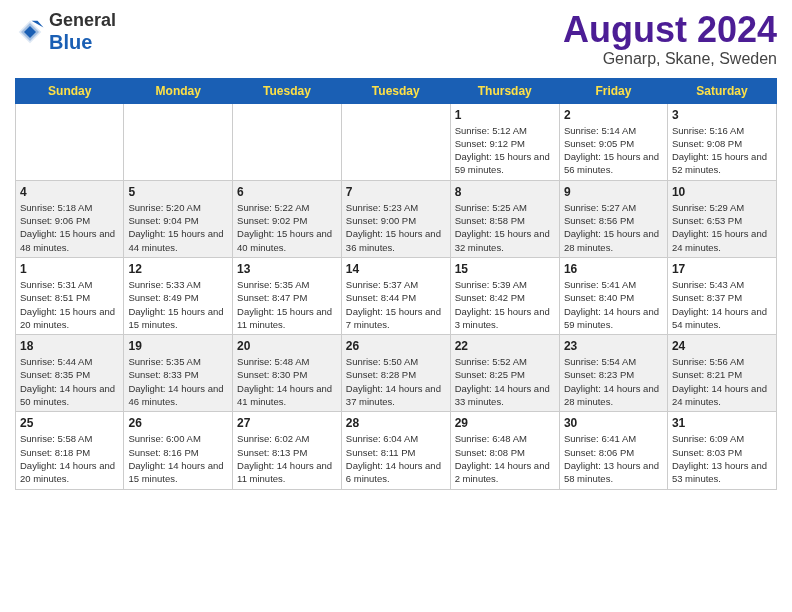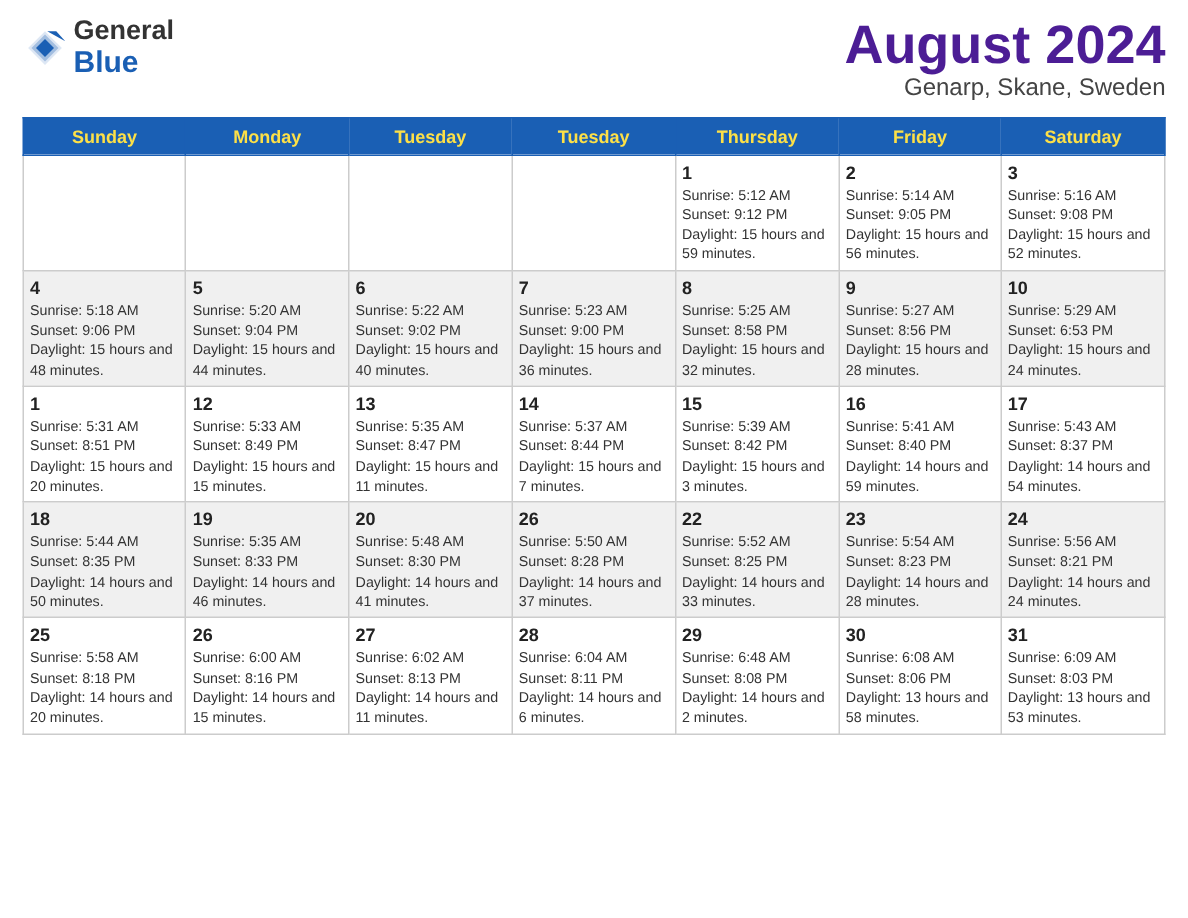--- a/index.html
+++ b/index.html
@@ -333,21 +333,21 @@
         </td>
         <td>
           <span class="day-number">29</span>
           <div class="day-info">Sunrise: 6:48 AM
 Sunset: 8:08 PM
 Daylight: 14 hours
 and 2 minutes.</div>
         </td>
         <td>
           <span class="day-number">30</span>
-          <div class="day-info">Sunrise: 6:08 AM
+          <div class="day-info">Sunrise: 6:41 AM
 Sunset: 8:06 PM
 Daylight: 13 hours
 and 58 minutes.</div>
         </td>
         <td>
           <span class="day-number">31</span>
           <div class="day-info">Sunrise: 6:09 AM
 Sunset: 8:03 PM
 Daylight: 13 hours
 and 53 minutes.</div>

